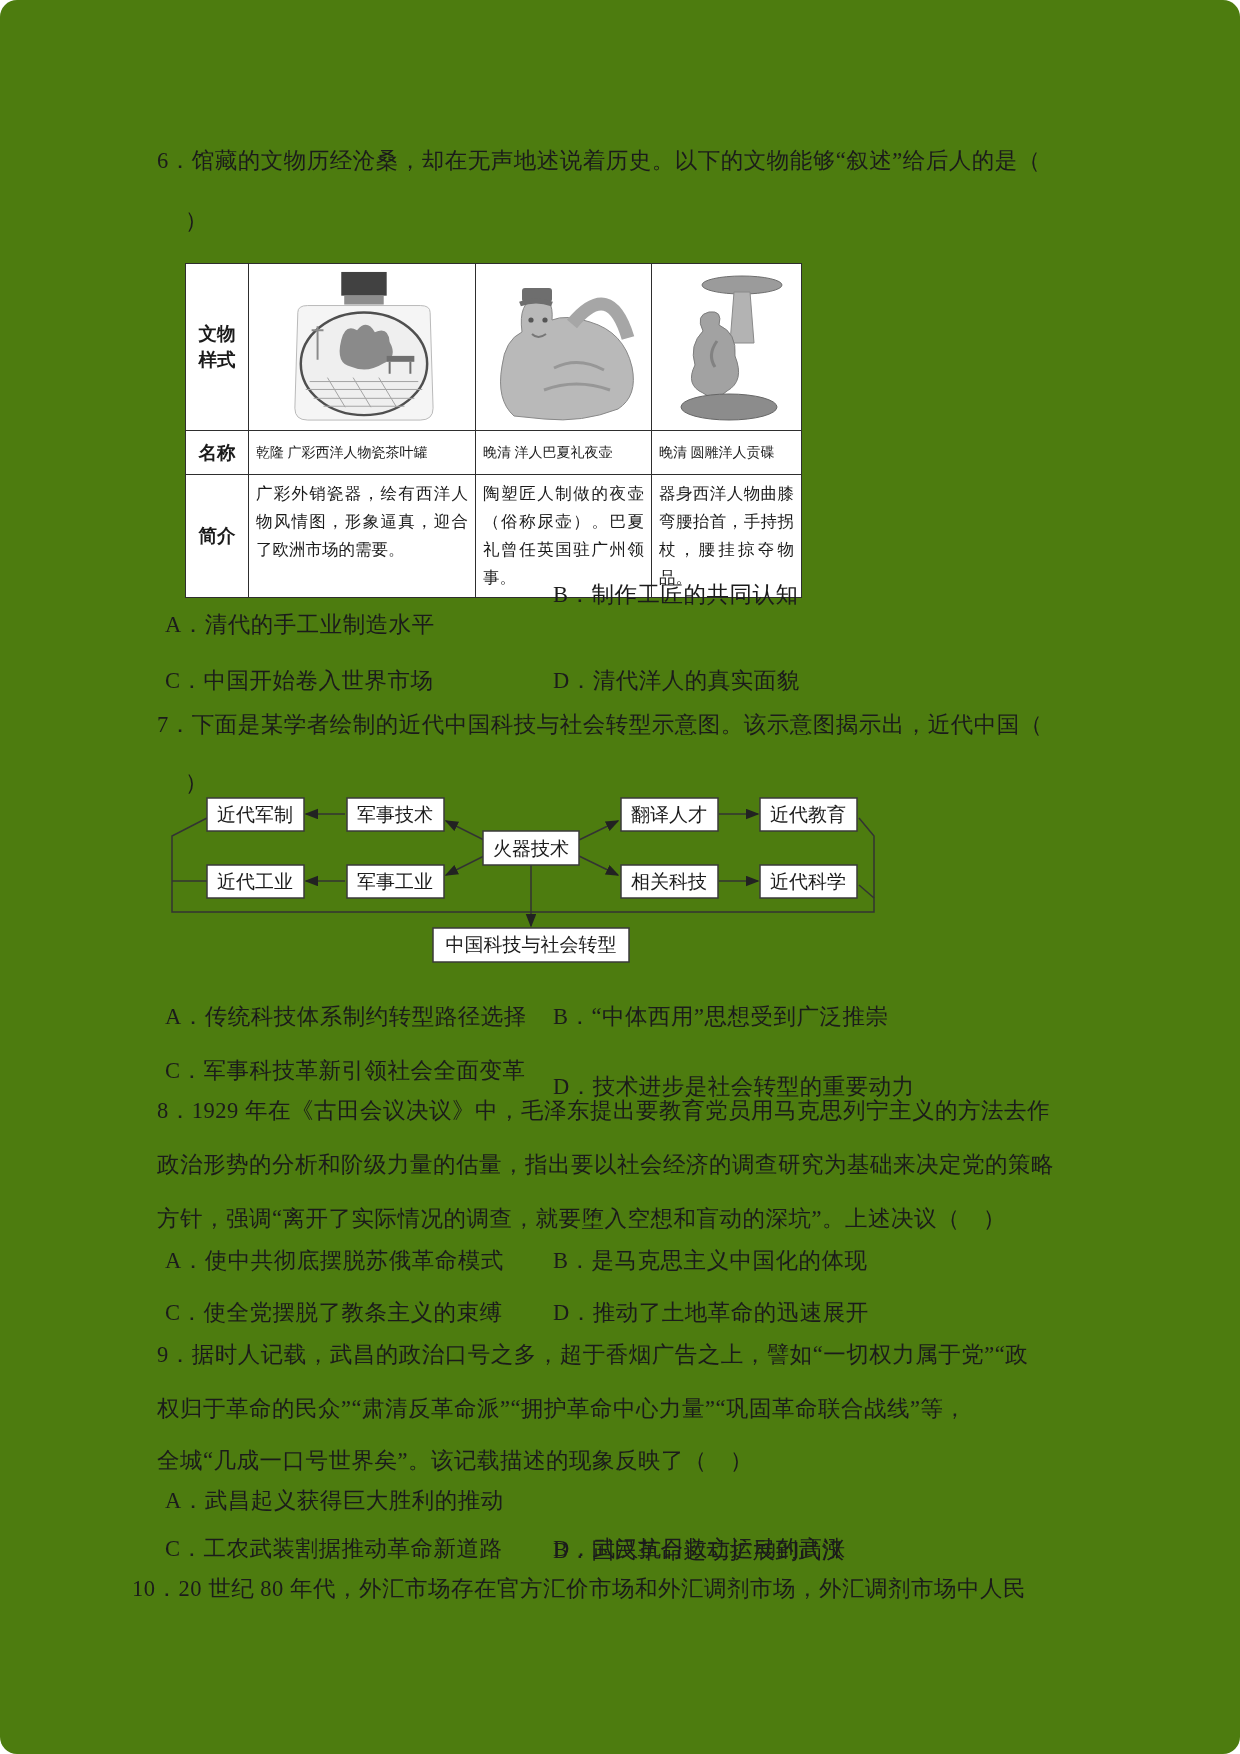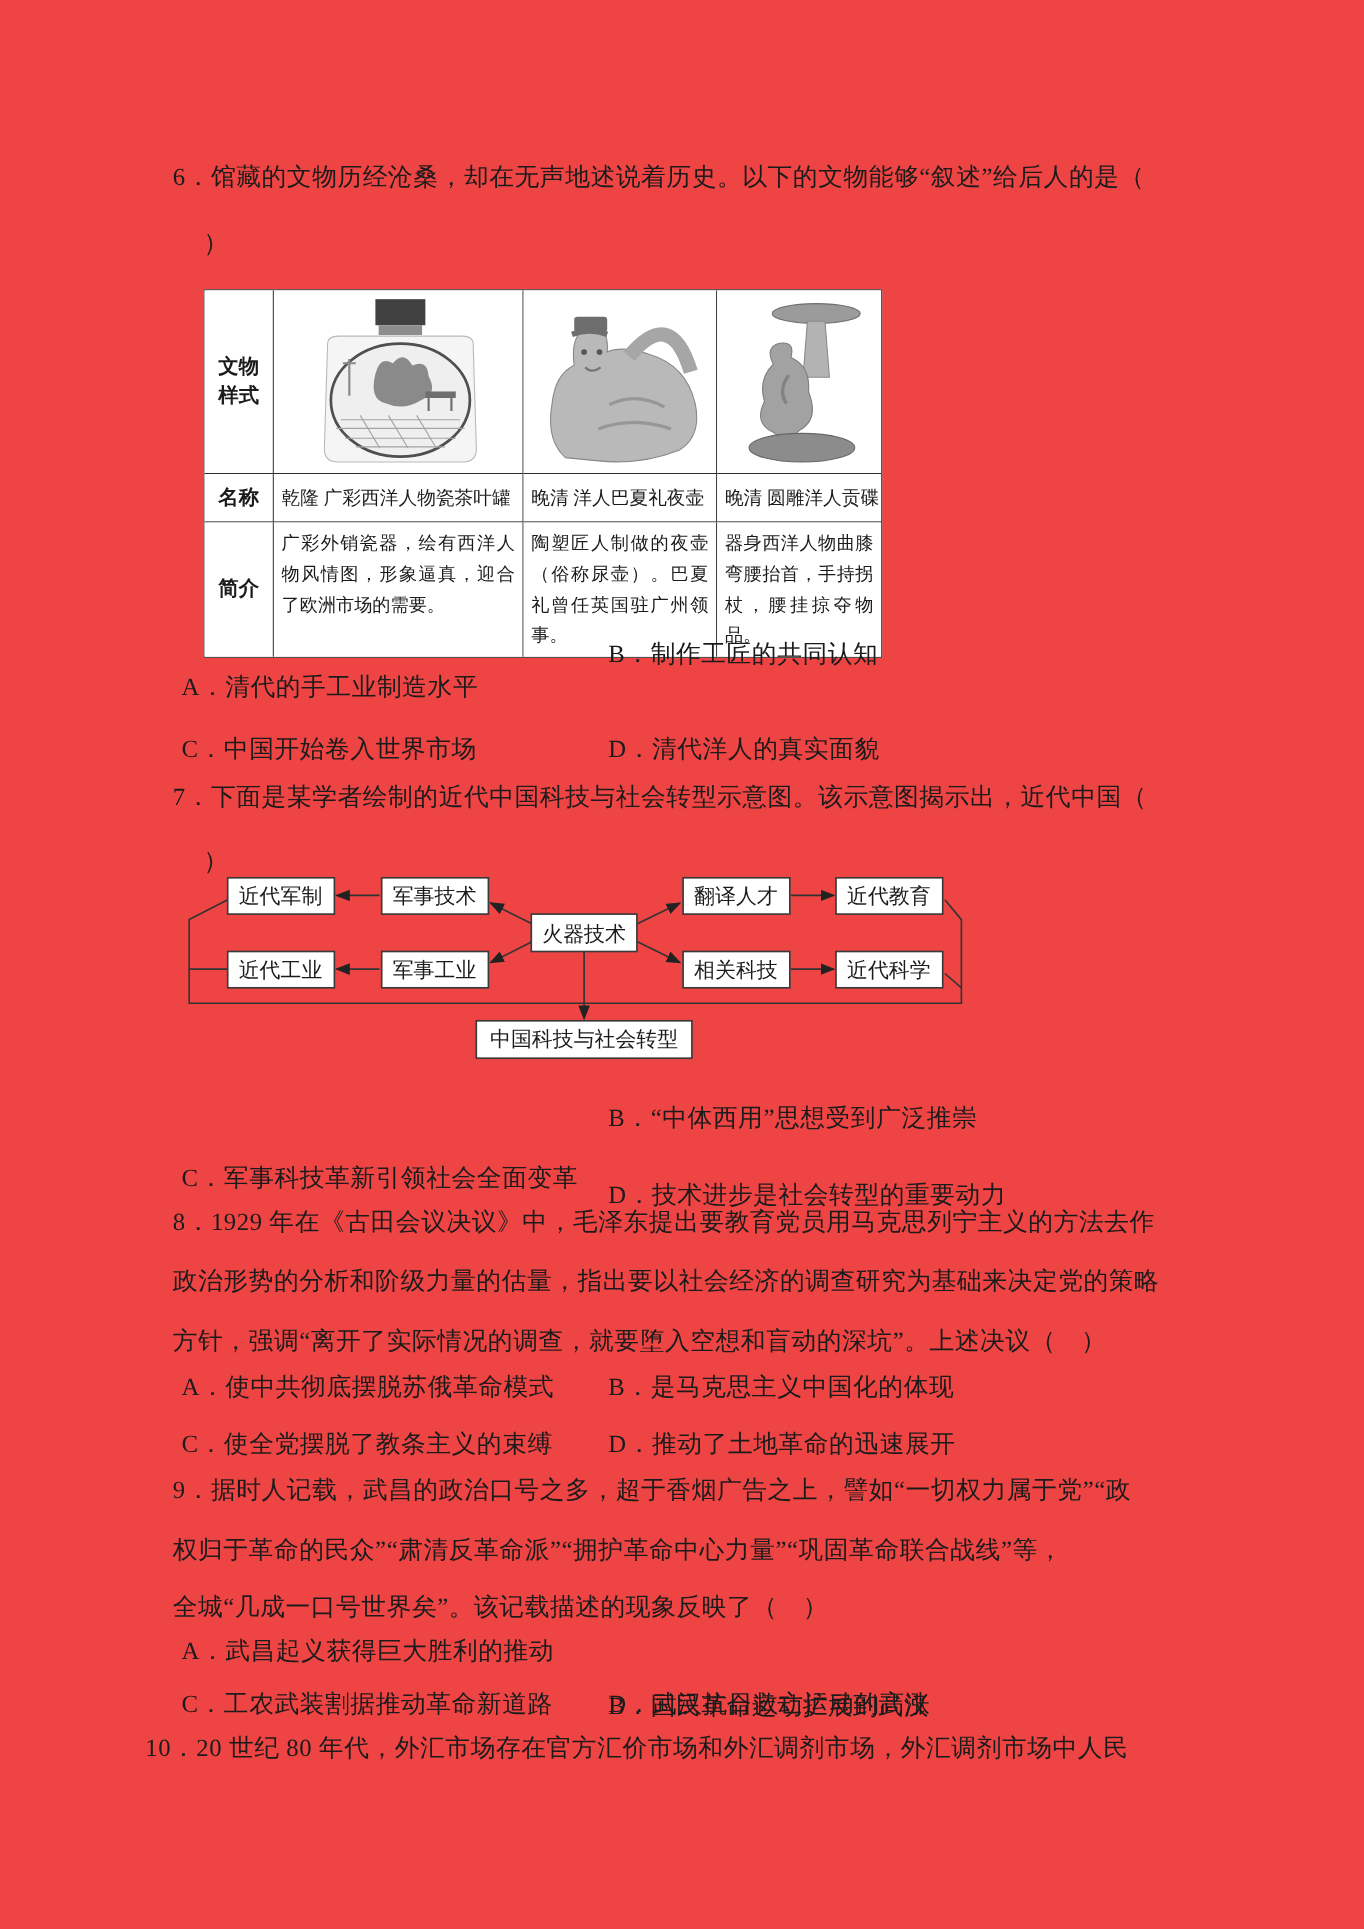--- a/index.html
+++ b/index.html
@@ -1,38 +1,38 @@
 <!DOCTYPE html>
 <html><head>
 <meta charset="utf-8">
 <style>
   html,body{margin:0;padding:0;background:#ffffff;}
   .sheet{
-    position:relative;width:1240px;height:1754px;background:#ef4444;overflow:hidden;
-    font-family:"Liberation Serif","DejaVu Serif",serif;color:#1b1b1b;
+    position:relative;width:1240px;height:1754px;background:#4d7c0f;overflow:hidden;
+    font-family:"Liberation Serif","DejaVu Serif",serif;color:#1b1b1b;border-radius:17px;
   }
   .tline{position:absolute;font-size:22.5px;line-height:30px;white-space:nowrap;letter-spacing:0.5px;}
   .optA{left:165px;} .optB{left:553px;}
   
   .artifact-table{
     position:absolute;left:185px;top:263px;width:617px;
     border:1.6px solid #2e2e2e;display:grid;
     grid-template-columns:63px 227px 176px 1fr;
     grid-template-rows:167px 44px 1fr;
     background:#fff;box-sizing:border-box;
   }
   .cell{
     border-right:1.4px solid #2e2e2e;border-bottom:1.4px solid #2e2e2e;
     display:flex;align-items:center;justify-content:center;
     box-sizing:border-box;overflow:hidden;background:#fff;
   }
   .cell.last-col{border-right:none;}
   .cell.last-row{border-bottom:none;}
   .rowlabel{font-weight:bold;font-size:18.5px;text-align:center;line-height:26px;padding:0 8px;}
-  .namecell{justify-content:flex-start;padding:0 4px 0 7px;font-size:17px;white-space:nowrap;}
+  .namecell{justify-content:flex-start;padding:0 4px 0 7px;font-size:14px;white-space:nowrap;}
   .introcell{align-items:flex-start;justify-content:flex-start;padding:5px 7px;font-size:16.5px;line-height:28px;text-align:justify;}
   .photocell{padding:2px;}
   
   .diagram{position:absolute;left:152px;top:790px;width:748px;height:180px;}
   .diagram svg{width:100%;height:100%;}
   .dgtext{font-family:"Liberation Serif","DejaVu Serif",serif;font-size:19px;fill:#1b1b1b;}
 </style>
 </head>
 <body>
 
@@ -146,20 +146,21 @@
         <text x="379" y="65">火器技术</text>
         <text x="517" y="31">翻译人才</text>
         <text x="517" y="98">相关科技</text>
         <text x="656" y="31">近代教育</text>
         <text x="656" y="98">近代科学</text>
         <text x="379" y="161">中国科技与社会转型</text>
       </g>
     </svg>
   </div>
 
+  <div class="tline optA" style="top:1002px;">A．传统科技体系制约转型路径选择</div>
   <div class="tline optB" style="top:1002px;">B．“中体西用”思想受到广泛推崇</div>
   <div class="tline optA" style="top:1056px;">C．军事科技革新引领社会全面变革</div>
   <div class="tline optB" style="top:1056px;margin-top:16px;">D．技术进步是社会转型的重要动力</div>
 
   <div class="tline" style="left:157px;top:1096px;">8．1929 年在《古田会议决议》中，毛泽东提出要教育党员用马克思列宁主义的方法去作</div>
   <div class="tline" style="left:157px;top:1150px;">政治形势的分析和阶级力量的估量，指出要以社会经济的调查研究为基础来决定党的策略</div>
   <div class="tline" style="left:157px;top:1204px;">方针，强调“离开了实际情况的调查，就要堕入空想和盲动的深坑”。上述决议（　）</div>
   <div class="tline optA" style="top:1246px;">A．使中共彻底摆脱苏俄革命模式</div>
   <div class="tline optB" style="top:1246px;">B．是马克思主义中国化的体现</div>
   <div class="tline optA" style="top:1298px;">C．使全党摆脱了教条主义的束缚</div>

